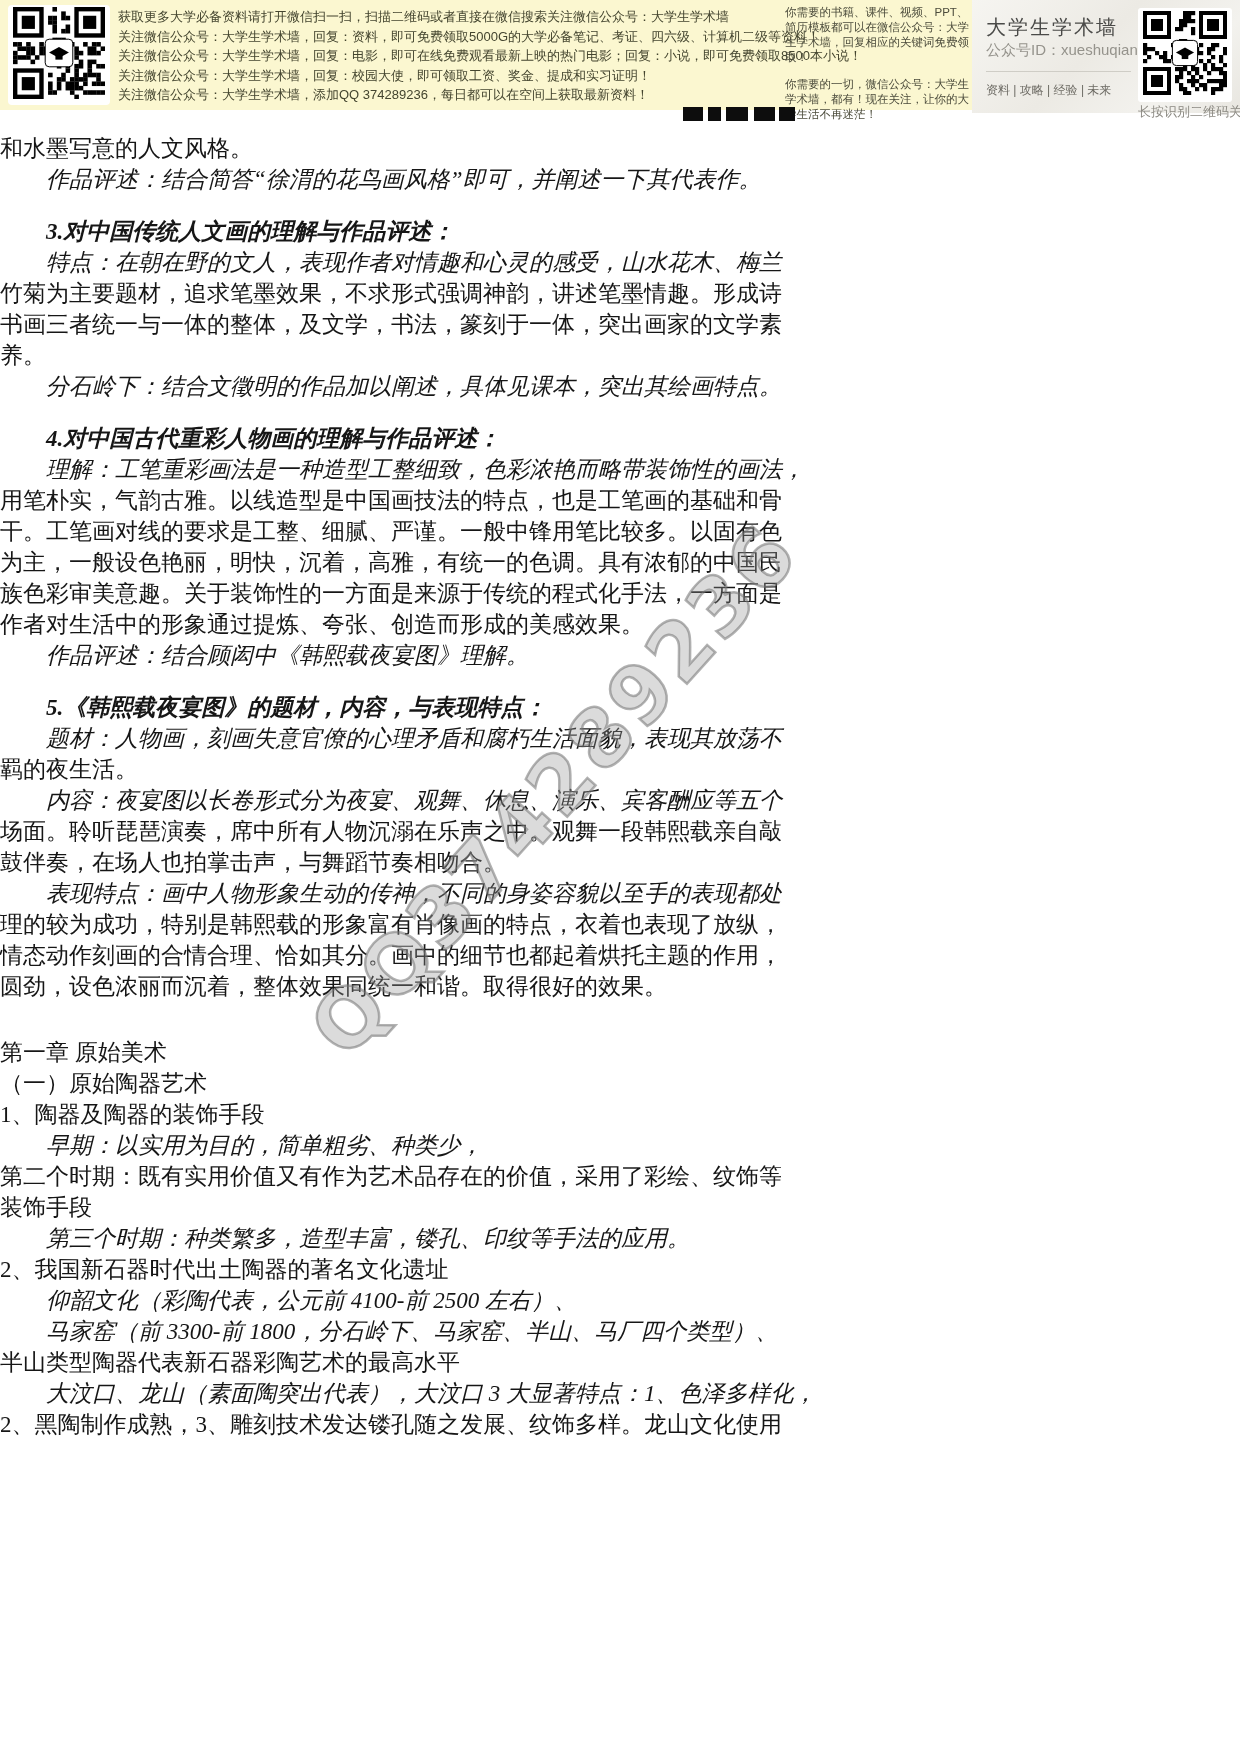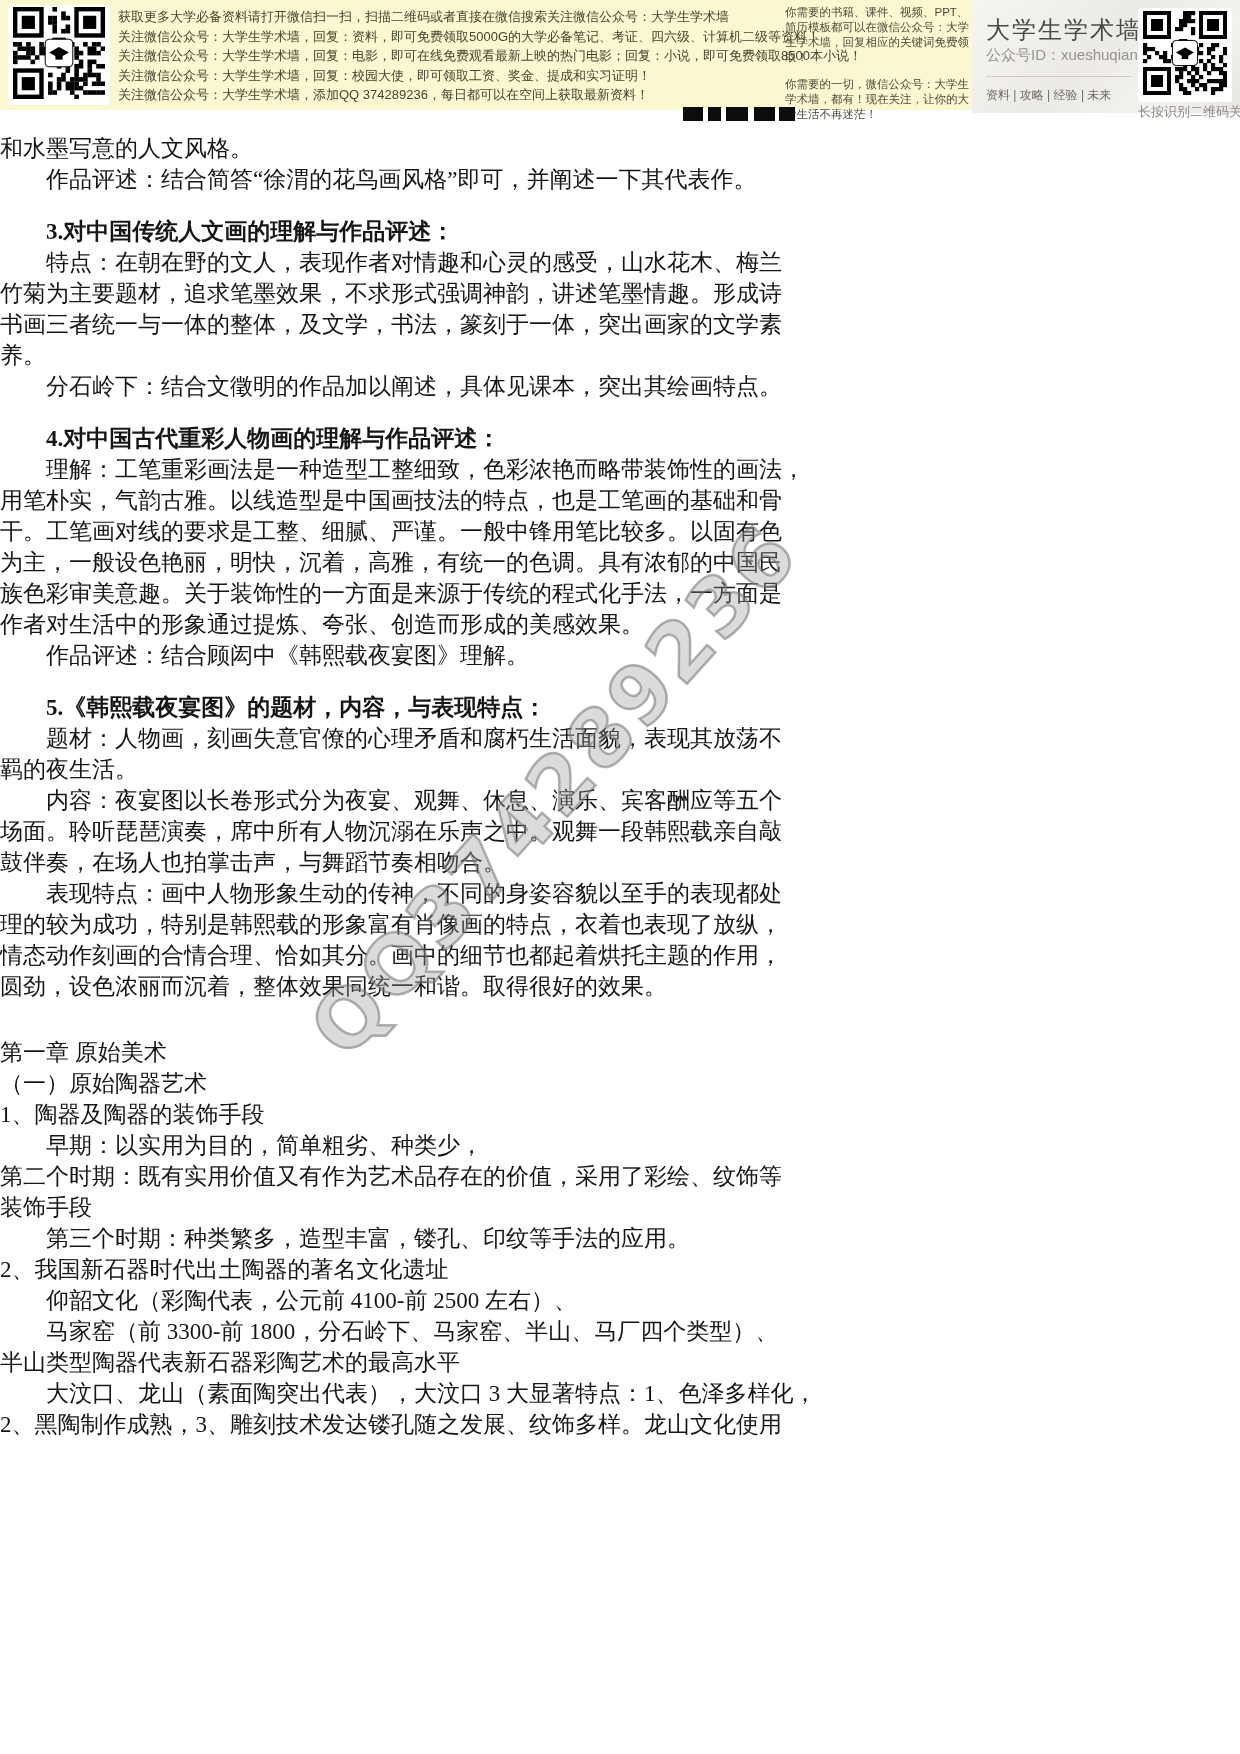--- a/index.html
+++ b/index.html
@@ -12,40 +12,40 @@
   .qr-left-box{position:absolute;left:8px;top:5px;width:102px;height:100px;background:#ffffff;
                border-radius:4px;display:flex;align-items:center;justify-content:center;}
   .promo{position:absolute;left:118px;top:7px;width:760px;color:#44452f;font-size:13px;line-height:19.5px;}
   .promo-line{white-space:nowrap;}
   .notes{position:absolute;left:785px;top:5px;width:190px;color:#4c4c3c;font-size:11.5px;line-height:15px;}
   .note-top{position:absolute;left:0;top:0;width:190px;}
   .note-bottom{position:absolute;left:0;top:72px;width:190px;}
   .card{position:absolute;right:0;top:0;width:268px;height:113px;
         background:linear-gradient(135deg,#f6f5f1 0%,#eceae4 45%,#f3f2ee 75%,#e8e6e0 100%);}
   .card-text{position:absolute;left:14px;top:14px;width:150px;}
-  .card-title{font-size:24px;letter-spacing:2px;color:#4a4a48;white-space:nowrap;}
+  .card-title{font-size:20px;letter-spacing:2px;color:#4a4a48;white-space:nowrap;}
   .card-id{font-size:15px;color:#95938c;white-space:nowrap;}
   .card-divider{margin-top:11px;width:145px;height:1px;background:#cfcdc6;}
   .card-tags{margin-top:10px;font-size:12px;color:#6d6b64;white-space:nowrap;}
   .card-qr-wrap{position:absolute;right:6px;top:8px;width:96px;text-align:center;}
   .qr-right-box{width:94px;height:94px;background:#ffffff;border-radius:3px;
                 display:flex;align-items:center;justify-content:center;}
   .qr-caption{margin-top:1px;font-size:13px;color:#8b8982;white-space:nowrap;}
 
   
   .black-bar{position:absolute;left:683px;top:107px;width:112px;height:14px;
      background:linear-gradient(90deg,#0d0d0d 0 18%,transparent 18% 22%,#0d0d0d 22% 34%,
        transparent 34% 38%,#0d0d0d 38% 58%,transparent 58% 63%,#0d0d0d 63% 82%,
        transparent 82% 86%,#0d0d0d 86% 100%);}
 
   
   .doc{position:absolute;left:0;top:133px;width:1240px;box-sizing:border-box;
        font-family:"Liberation Serif","DejaVu Serif",serif;color:#161616;}
   .line{height:31px;line-height:31px;font-size:23px;white-space:nowrap;}
-  .line.indent{padding-left:46px;}
+  .line.indent{padding-left:46px;font-style:italic;}
   .line.bold{font-weight:bold;}
   .line.mt-sm{margin-top:21px;}
   .line.mt-lg{margin-top:35px;}
 
   
   .watermark{position:absolute;left:235px;top:788px;width:560px;height:96px;
      transform:rotate(-48deg);transform-origin:50% 50%;
      font-family:"DejaVu Sans",sans-serif;font-weight:bold;font-size:80px;letter-spacing:4px;
      color:rgba(150,150,150,0.34);-webkit-text-stroke:2.5px rgba(115,115,115,0.55);
      pointer-events:none;user-select:none;}

